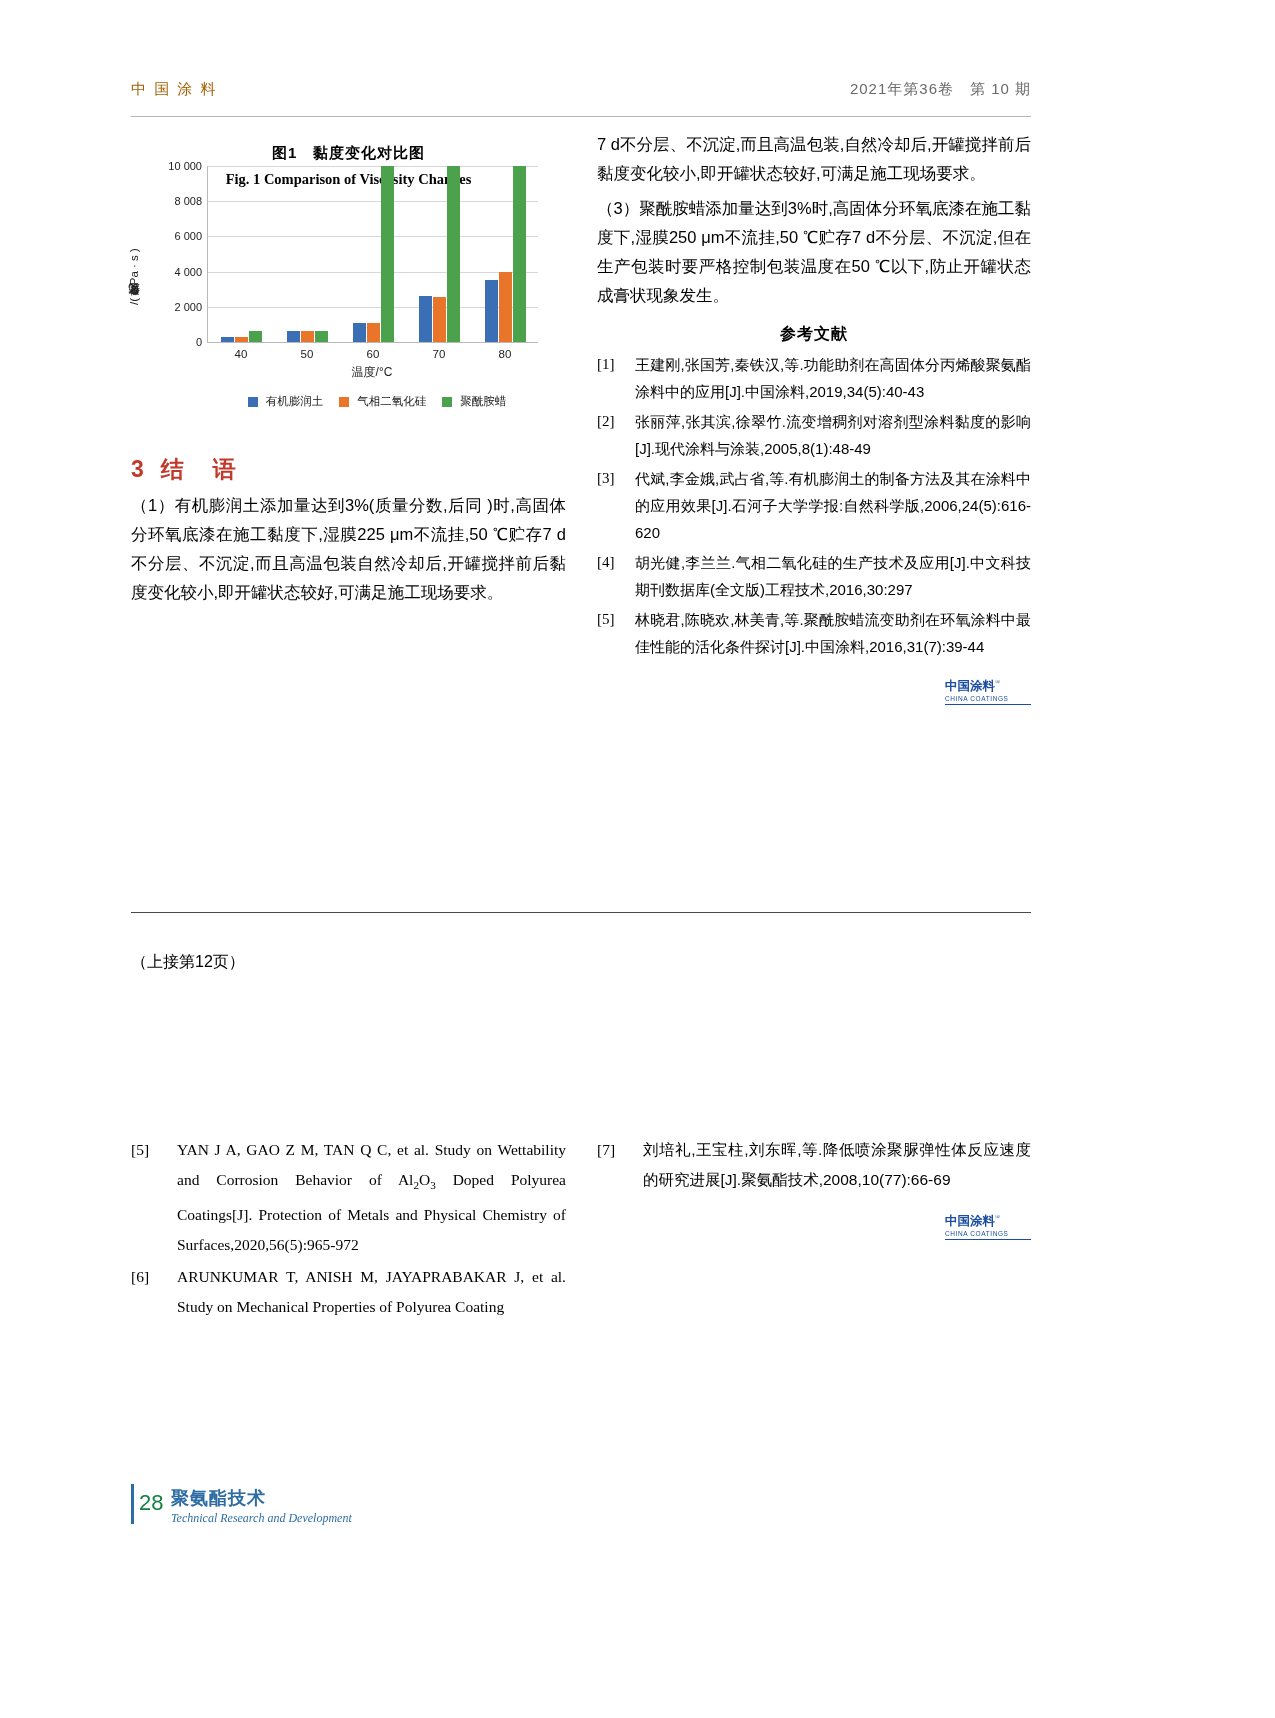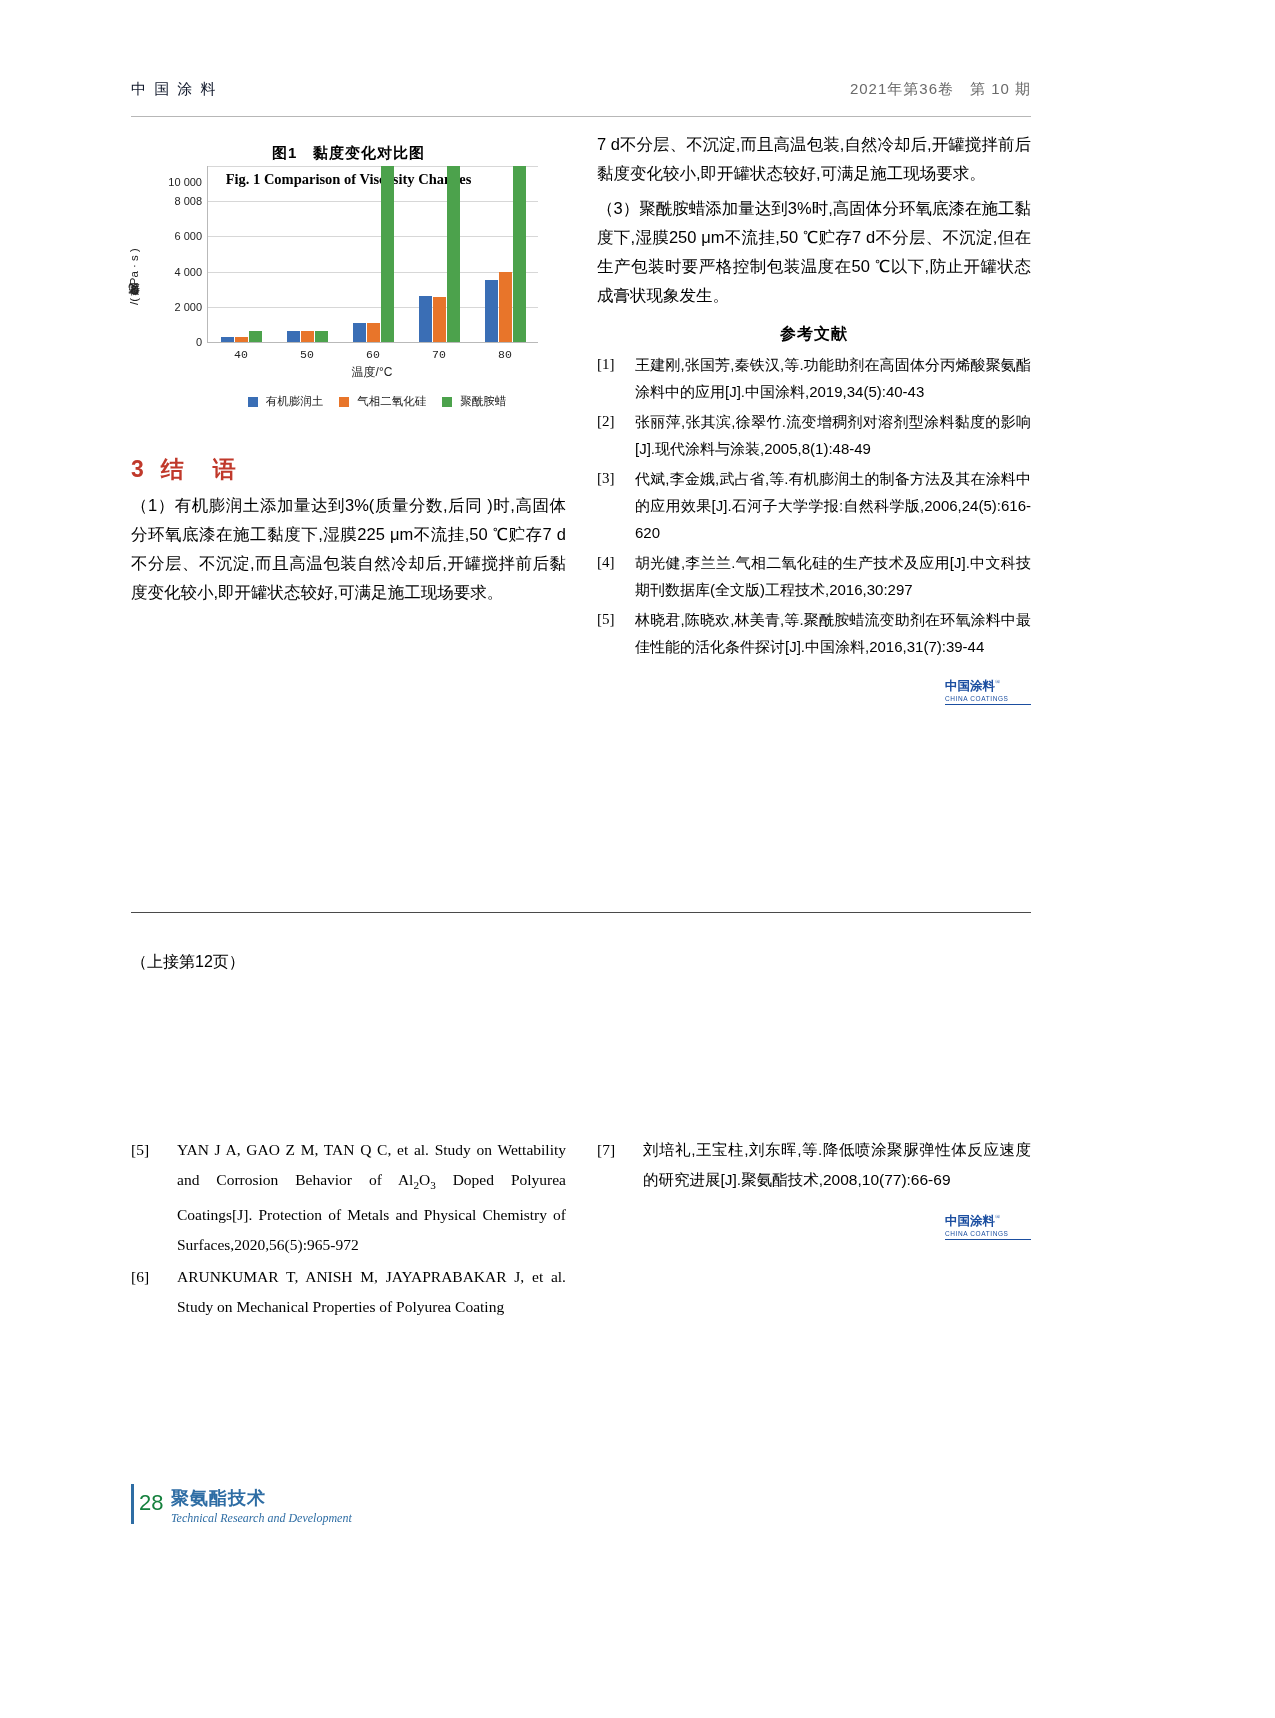--- a/index.html
+++ b/index.html
@@ -29,21 +29,21 @@
     top: 80px;
     width: 900px;
     height: 34px;
   }
   .header-left {
     position: absolute;
     left: 0; top: 0;
     font-family: "Liberation Sans", sans-serif;
     font-size: 15px;
     letter-spacing: 2px;
-    color: #0f172a;
+    color: #a16207;
   }
   .header-right {
     position: absolute;
     right: 0; top: 0;
     font-family: "Liberation Sans", sans-serif;
     font-size: 15px;
     color: #6a6a6a;
     letter-spacing: 1px;
   }
   .header-rule {
@@ -131,21 +131,21 @@
     gap: 1px;
   }
   .bar {
     width: 13px;
   }
   .xtick {
     position: absolute;
     top: 100%;
     margin-top: 6px;
     transform: translateX(-50%);
-    font-family: Liberation Mono, monospace;
+    font-family: Liberation Sans, sans-serif;
     font-size: 11.5px;
     color: #222;
   }
   .xlabel {
     position: absolute;
     left: 76px;
     top: 212px;
     width: 330px;
     text-align: center;
     font-family: "Liberation Sans", sans-serif;
@@ -396,21 +396,21 @@
             <div class="ytick" style="top: 176px;">0</div>
             <div class="gridline" style="top: 140.8px;"></div>
             <div class="ytick" style="top: 140.8px;">2 000</div>
             <div class="gridline" style="top: 105.6px;"></div>
             <div class="ytick" style="top: 105.6px;">4 000</div>
             <div class="gridline" style="top: 70.4px;"></div>
             <div class="ytick" style="top: 70.4px;">6 000</div>
             <div class="gridline" style="top: 35.2px;"></div>
             <div class="ytick" style="top: 35.2px;">8 008</div>
             <div class="gridline" style="top: 0px;"></div>
-            <div class="ytick" style="top: 16px;">10 000</div>
+            <div class="ytick" style="top: 0px;">10 000</div>
             <div class="group" style="left: 0px; width: 66px;">
               <div class="bar" style="height: 5.28px; background: rgb(58, 110, 181);"></div>
               <div class="bar" style="height: 5.28px; background: rgb(232, 117, 42);"></div>
               <div class="bar" style="height: 10.56px; background: rgb(76, 162, 76);"></div>
             </div>
             <div class="xtick" style="left: 33px;">40</div>
             <div class="group" style="left: 66px; width: 66px;">
               <div class="bar" style="height: 10.56px; background: rgb(58, 110, 181);"></div>
               <div class="bar" style="height: 10.56px; background: rgb(232, 117, 42);"></div>
               <div class="bar" style="height: 11.44px; background: rgb(76, 162, 76);"></div>

